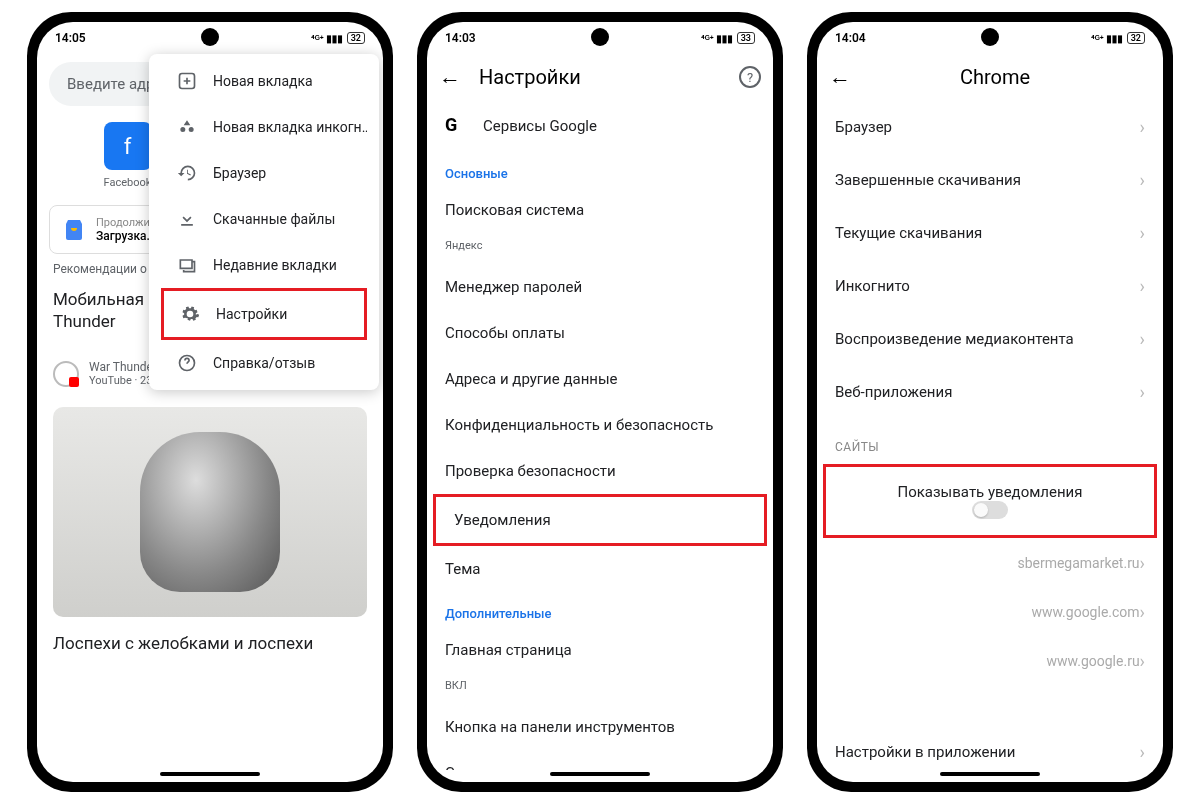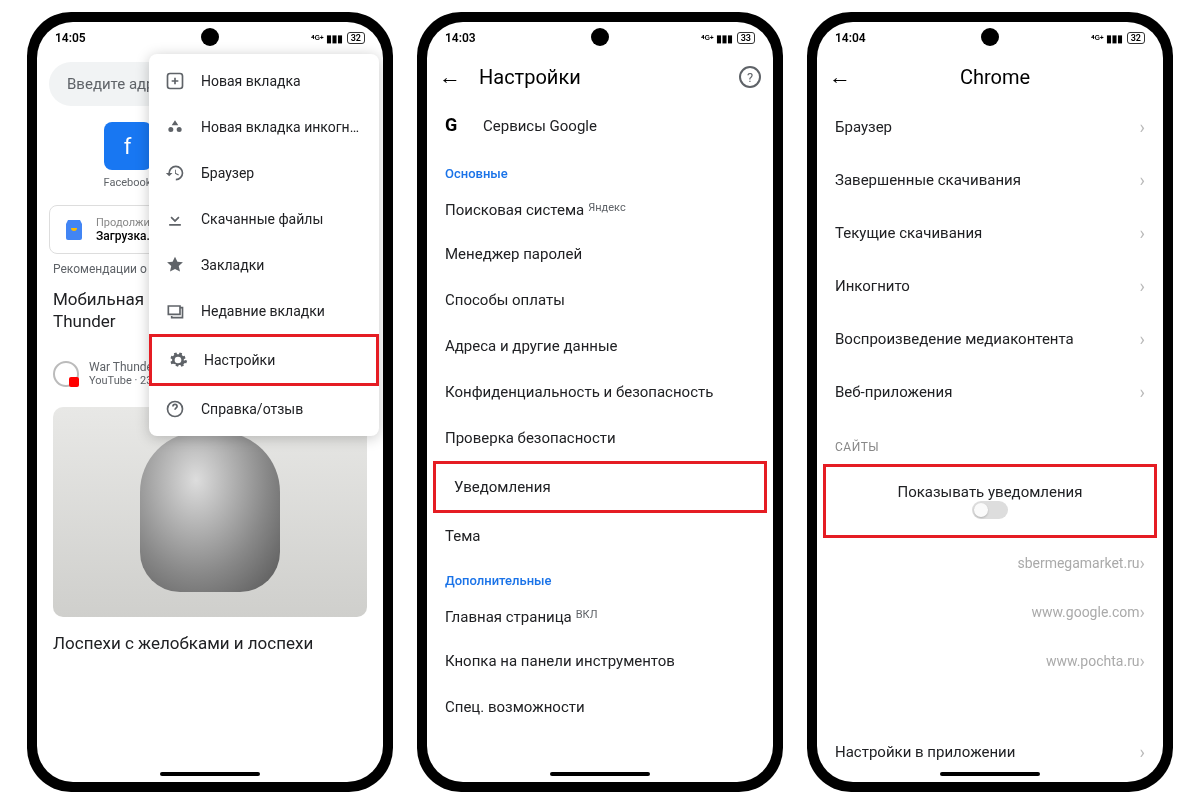--- a/index.html
+++ b/index.html
@@ -26,32 +26,32 @@
 .article-title { font-size: 17px; color: #202124; margin-bottom: 10px; line-height: 1.3; }
 .article-row { display: flex; justify-content: space-between; align-items: flex-start; gap: 12px; }
 .thumb { width: 96px; height: 64px; background: linear-gradient(135deg,#d33,#a22); border-radius: 8px; font-size: 9px; color: #ffea7f; display: flex; align-items: center; justify-content: center; font-weight: 700; text-align: center; }
 .channel-row { display: flex; align-items: center; gap: 10px; margin-top: 8px; font-size: 12px; color: #5f6368; }
 .channel-avatar { width: 26px; height: 26px; border: 2px solid #bbb; border-radius: 50%; position: relative; }
 .channel-avatar::after { content: ''; position: absolute; bottom: -2px; right: -2px; width: 10px; height: 10px; background: #ff0000; border-radius: 2px; }
 .big-thumb { margin: 8px 16px; height: 210px; background: linear-gradient(180deg,#e8e8e6,#cfcfcc); border-radius: 10px; display: flex; align-items: center; justify-content: center; }
 .helmet { width: 140px; height: 160px; background: radial-gradient(ellipse at 40% 30%, #ddd, #888 60%, #555); border-radius: 60px 60px 40px 40px; position: relative; }
 .article2-title { padding: 8px 16px; font-size: 17px; color: #202124; }
 
-.popup { position: absolute; top: 32px; right: 4px; width: 230px; background: #fff; border-radius: 8px; box-shadow: 0 2px 14px rgba(0,0,0,0.22); z-index: 5; padding: 4px 0; }
+.popup { position: absolute; top: 32px; right: 4px; width: 230px; background: #fff; border-radius: 8px; box-shadow: 0 2px 14px rgba(0,0,0,0.22); z-index: 5; padding: 4px 12px; }
 .popup-item { display: flex; align-items: center; gap: 16px; padding: 13px 16px; font-size: 14px; color: #202124; white-space: nowrap; overflow: hidden; text-overflow: ellipsis; }
 .popup-item svg { flex-shrink: 0; width: 20px; height: 20px; fill: #5f6368; }
 .highlight { border: 3px solid #e51c23; }
 
 
 .hdr { display: flex; align-items: center; padding: 10px 12px; gap: 18px; }
 .hdr-title { font-size: 20px; flex: 1; }
 .help-circle { width: 22px; height: 22px; border: 2px solid #5f6368; border-radius: 50%; display: flex; align-items: center; justify-content: center; font-size: 13px; color: #5f6368; }
 .settings-list { overflow-y: auto; height: calc(100% - 90px); }
 .srow { padding: 14px 18px; font-size: 15px; color: #202124; display: flex; align-items: center; gap: 14px; }
-.srow.tall { flex-direction: row; align-items: flex-start; gap: 4px; padding: 12px 18px; }
+.srow.tall { flex-direction: column; align-items: flex-start; gap: 20px; padding: 12px 18px; }
 .srow .sub { font-size: 11px; color: #5f6368; }
 .section-hdr { padding: 14px 18px 8px; font-size: 13px; color: #1a73e8; font-weight: 500; }
 .g-icon { width: 24px; height: 24px; font-weight: 700; font-size: 18px; color: #000; }
 .hl2 { border: 3px solid #e51c23; margin: 0 6px; }
 
 
 .nrow { padding: 16px 18px; font-size: 15px; color: #202124; display: flex; align-items: center; justify-content: space-between; }
 .chev { color: #bbb; font-size: 18px; }
 .p3-section { padding: 22px 18px 10px; font-size: 12px; color: #888; letter-spacing: 0.5px; }
 .toggle { width: 36px; height: 18px; background: #ddd; border-radius: 10px; position: relative; }
@@ -152,26 +152,20 @@
         <span>Браузер</span>
       </div>
       <div class="popup-item">
         <svg viewBox="0 0 24 24">
             <path d="M12 3v10l4-4 1.4 1.4L12 16 6.6 10.4 8 9l4 4V3h0zM5 18h14v2H5z"></path>
           </svg>
         <span>Скачанные файлы</span>
       </div>
       <div class="popup-item">
         <svg viewBox="0 0 24 24">
-            <path d="M12 2l2.9 6 6.6.6-5 4.6 1.5 6.5L12 16.8 6 19.7l1.5-6.5-5-4.6L9.1 8z"></path>
-          </svg>
-        <span>Закладки</span>
-      </div>
-      <div class="popup-item">
-        <svg viewBox="0 0 24 24">
             <path d="M4 6h14v10H4zM18 8h3v12H8v-2" fill="none" stroke="#5f6368" stroke-width="2"></path>
           </svg>
         <span>Недавние вкладки</span>
       </div>
       <div class="popup-item highlight">
         <svg viewBox="0 0 24 24">
             <path d="M12 8a4 4 0 100 8 4 4 0 000-8zm9 4l2 1-1 3-2-.5a8 8 0 01-1.5 1.5l.5 2-3 1-1-2h-2l-1 2-3-1 .5-2A8 8 0 016 16.5L4 17l-1-3 2-1v-2l-2-1 1-3 2 .5A8 8 0 017.5 6L7 4l3-1 1 2h2l1-2 3 1-.5 2A8 8 0 0118 7.5l2-.5 1 3-2 1v2z"></path>
           </svg>
         <span>Настройки</span>
       </div>
@@ -307,21 +301,21 @@
 
     <div class="site-row">
         <span>sbermegamarket.ru</span>
         <span class="chev">›</span>
       </div>
     <div class="site-row">
         <span>www.google.com</span>
         <span class="chev">›</span>
       </div>
     <div class="site-row">
-        <span>www.pochta.ru</span>
+        <span>www.google.ru</span>
         <span class="chev">›</span>
       </div>
 
     <div style="height:40px"></div>
     <div class="nrow">
         <span>Настройки в приложении</span>
         <span class="chev">›</span>
       </div>
 
     <div class="nav-handle"></div>

